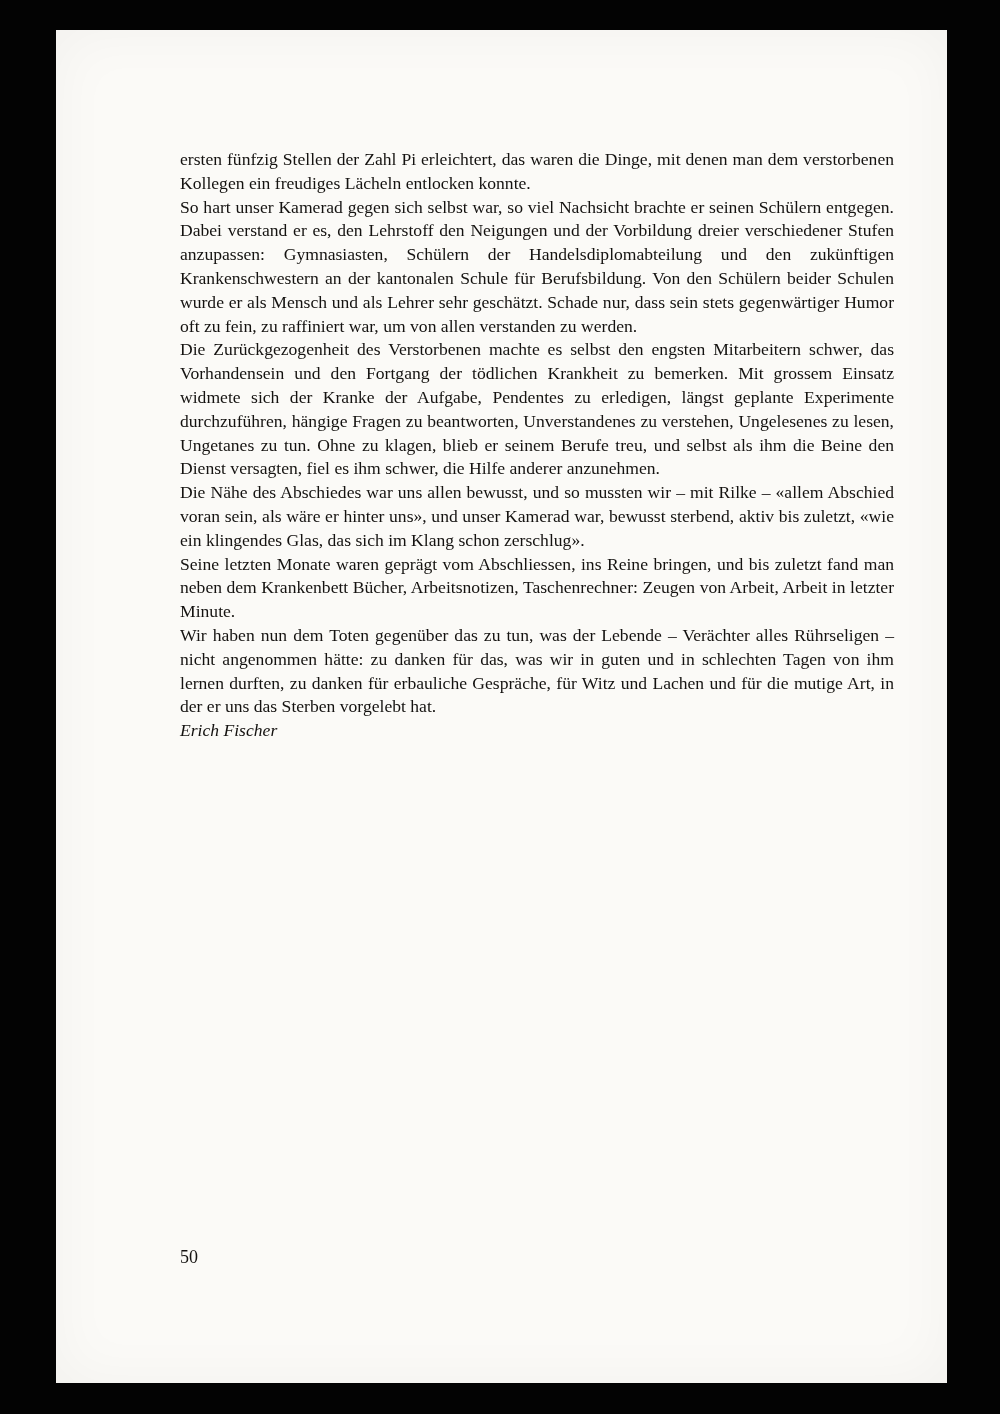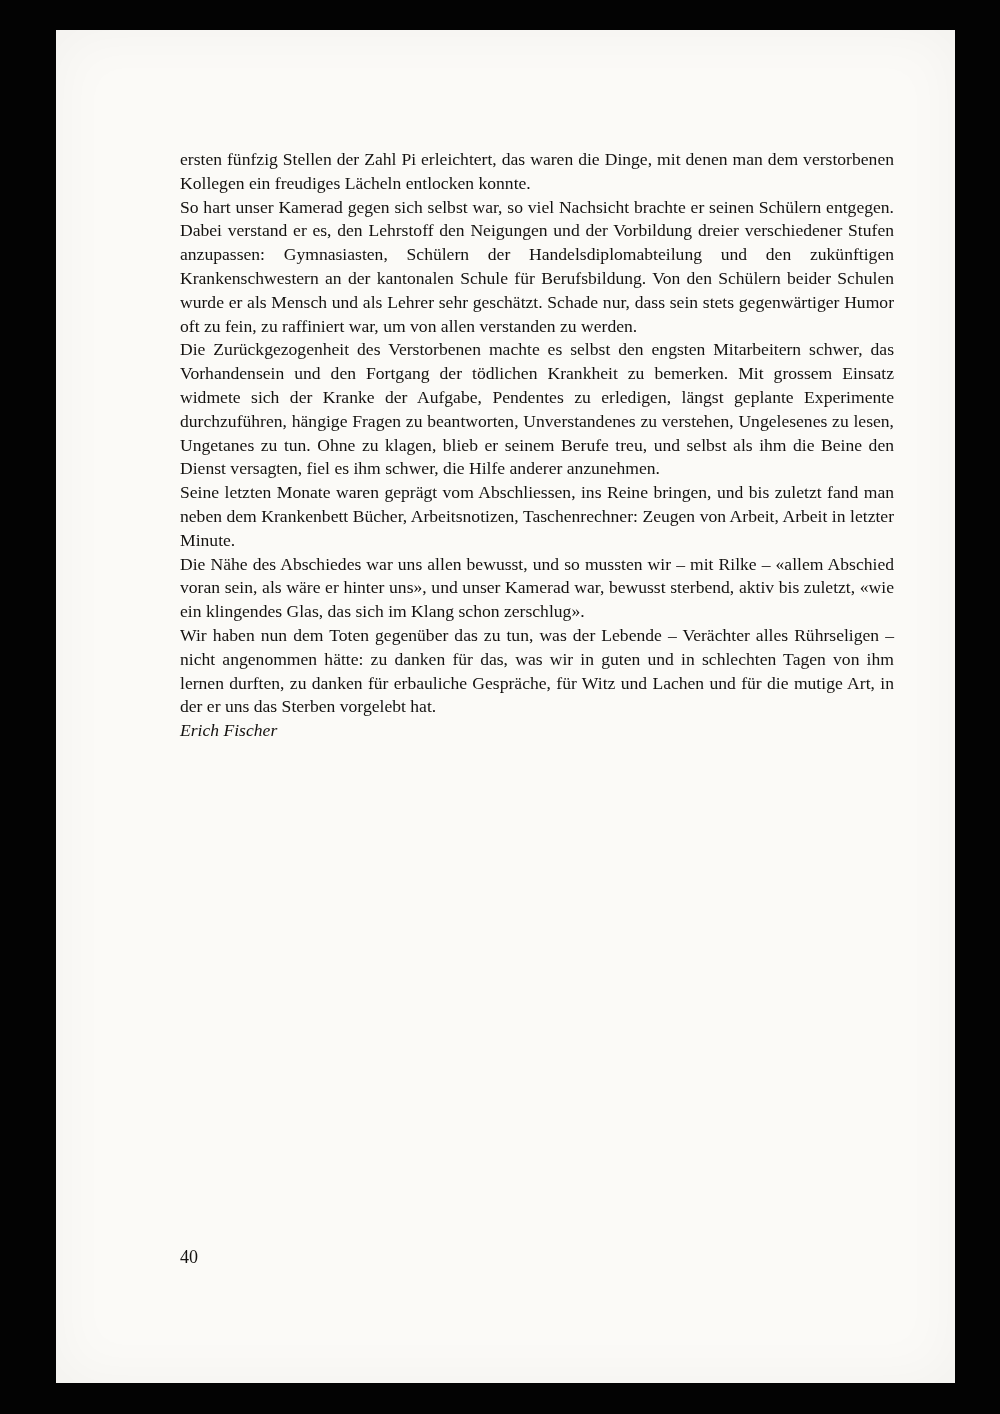--- a/index.html
+++ b/index.html
@@ -17,21 +17,20 @@
     background: #030303;
   }
   .page {
     position: absolute;
     left: 56px;
     top: 30px;
     width: 891px;
     height: 1353px;
     background: #fbfaf7;
     box-shadow: inset 0 0 60px rgba(0,0,0,0.04);
-    padding-left: 8px;
   }
   .text-block {
     position: absolute;
     left: 124px;
     top: 118px;
     width: 714px;
     color: #141210;
     font-family: "Liberation Serif", "DejaVu Serif", serif;
     font-size: 17.6px;
     line-height: 23.8px;
@@ -60,21 +59,21 @@
 </head>
 <body>
 
 <div class="scan-bg">
   <div class="page">
     <div class="text-block">
       <div>
           <p class="para" lang="de">ersten fünfzig Stellen der Zahl Pi erleichtert, das waren die Dinge, mit denen man dem verstorbenen Kollegen ein freudiges Lächeln entlocken konnte.</p>
           <p class="para" lang="de">So hart unser Kamerad gegen sich selbst war, so viel Nachsicht brachte er seinen Schülern entgegen. Dabei verstand er es, den Lehrstoff den Neigungen und der Vorbildung dreier verschiedener Stufen anzupassen: Gymnasiasten, Schülern der Handelsdiplomabteilung und den zukünftigen Krankenschwestern an der kantonalen Schule für Berufsbildung. Von den Schülern beider Schulen wurde er als Mensch und als Lehrer sehr geschätzt. Schade nur, dass sein stets gegenwärtiger Humor oft zu fein, zu raffiniert war, um von allen verstanden zu werden.</p>
           <p class="para" lang="de">Die Zurückgezogenheit des Verstorbenen machte es selbst den engsten Mitarbeitern schwer, das Vorhandensein und den Fortgang der tödlichen Krankheit zu bemerken. Mit grossem Einsatz widmete sich der Kranke der Aufgabe, Pendentes zu erledigen, längst geplante Experimente durchzuführen, hängige Fragen zu beantworten, Unverstandenes zu verstehen, Ungelesenes zu lesen, Ungetanes zu tun. Ohne zu klagen, blieb er seinem Berufe treu, und selbst als ihm die Beine den Dienst versagten, fiel es ihm schwer, die Hilfe anderer anzunehmen.</p>
+          <p class="para" lang="de">Die Nähe des Abschiedes war uns allen bewusst, und so mussten wir – mit Rilke – «allem Abschied voran sein, als wäre er hinter uns», und unser Kamerad war, bewusst sterbend, aktiv bis zuletzt, «wie ein klingendes Glas, das sich im Klang schon zerschlug».</p>
           <p class="para" lang="de">Seine letzten Monate waren geprägt vom Abschliessen, ins Reine bringen, und bis zuletzt fand man neben dem Krankenbett Bücher, Arbeitsnotizen, Taschenrechner: Zeugen von Arbeit, Arbeit in letzter Minute.</p>
-          <p class="para" lang="de">Die Nähe des Abschiedes war uns allen bewusst, und so mussten wir – mit Rilke – «allem Abschied voran sein, als wäre er hinter uns», und unser Kamerad war, bewusst sterbend, aktiv bis zuletzt, «wie ein klingendes Glas, das sich im Klang schon zerschlug».</p>
           <p class="para" lang="de">Wir haben nun dem Toten gegenüber das zu tun, was der Lebende – Verächter alles Rührseligen – nicht angenommen hätte: zu danken für das, was wir in guten und in schlechten Tagen von ihm lernen durften, zu danken für erbauliche Gespräche, für Witz und Lachen und für die mutige Art, in der er uns das Sterben vorgelebt hat.</p>
         </div>
       <p class="signature">Erich Fischer</p>
     </div>
-    <div class="page-number">40</div>
+    <div class="page-number">50</div>
   </div>
 </div>
 
 </body></html>

